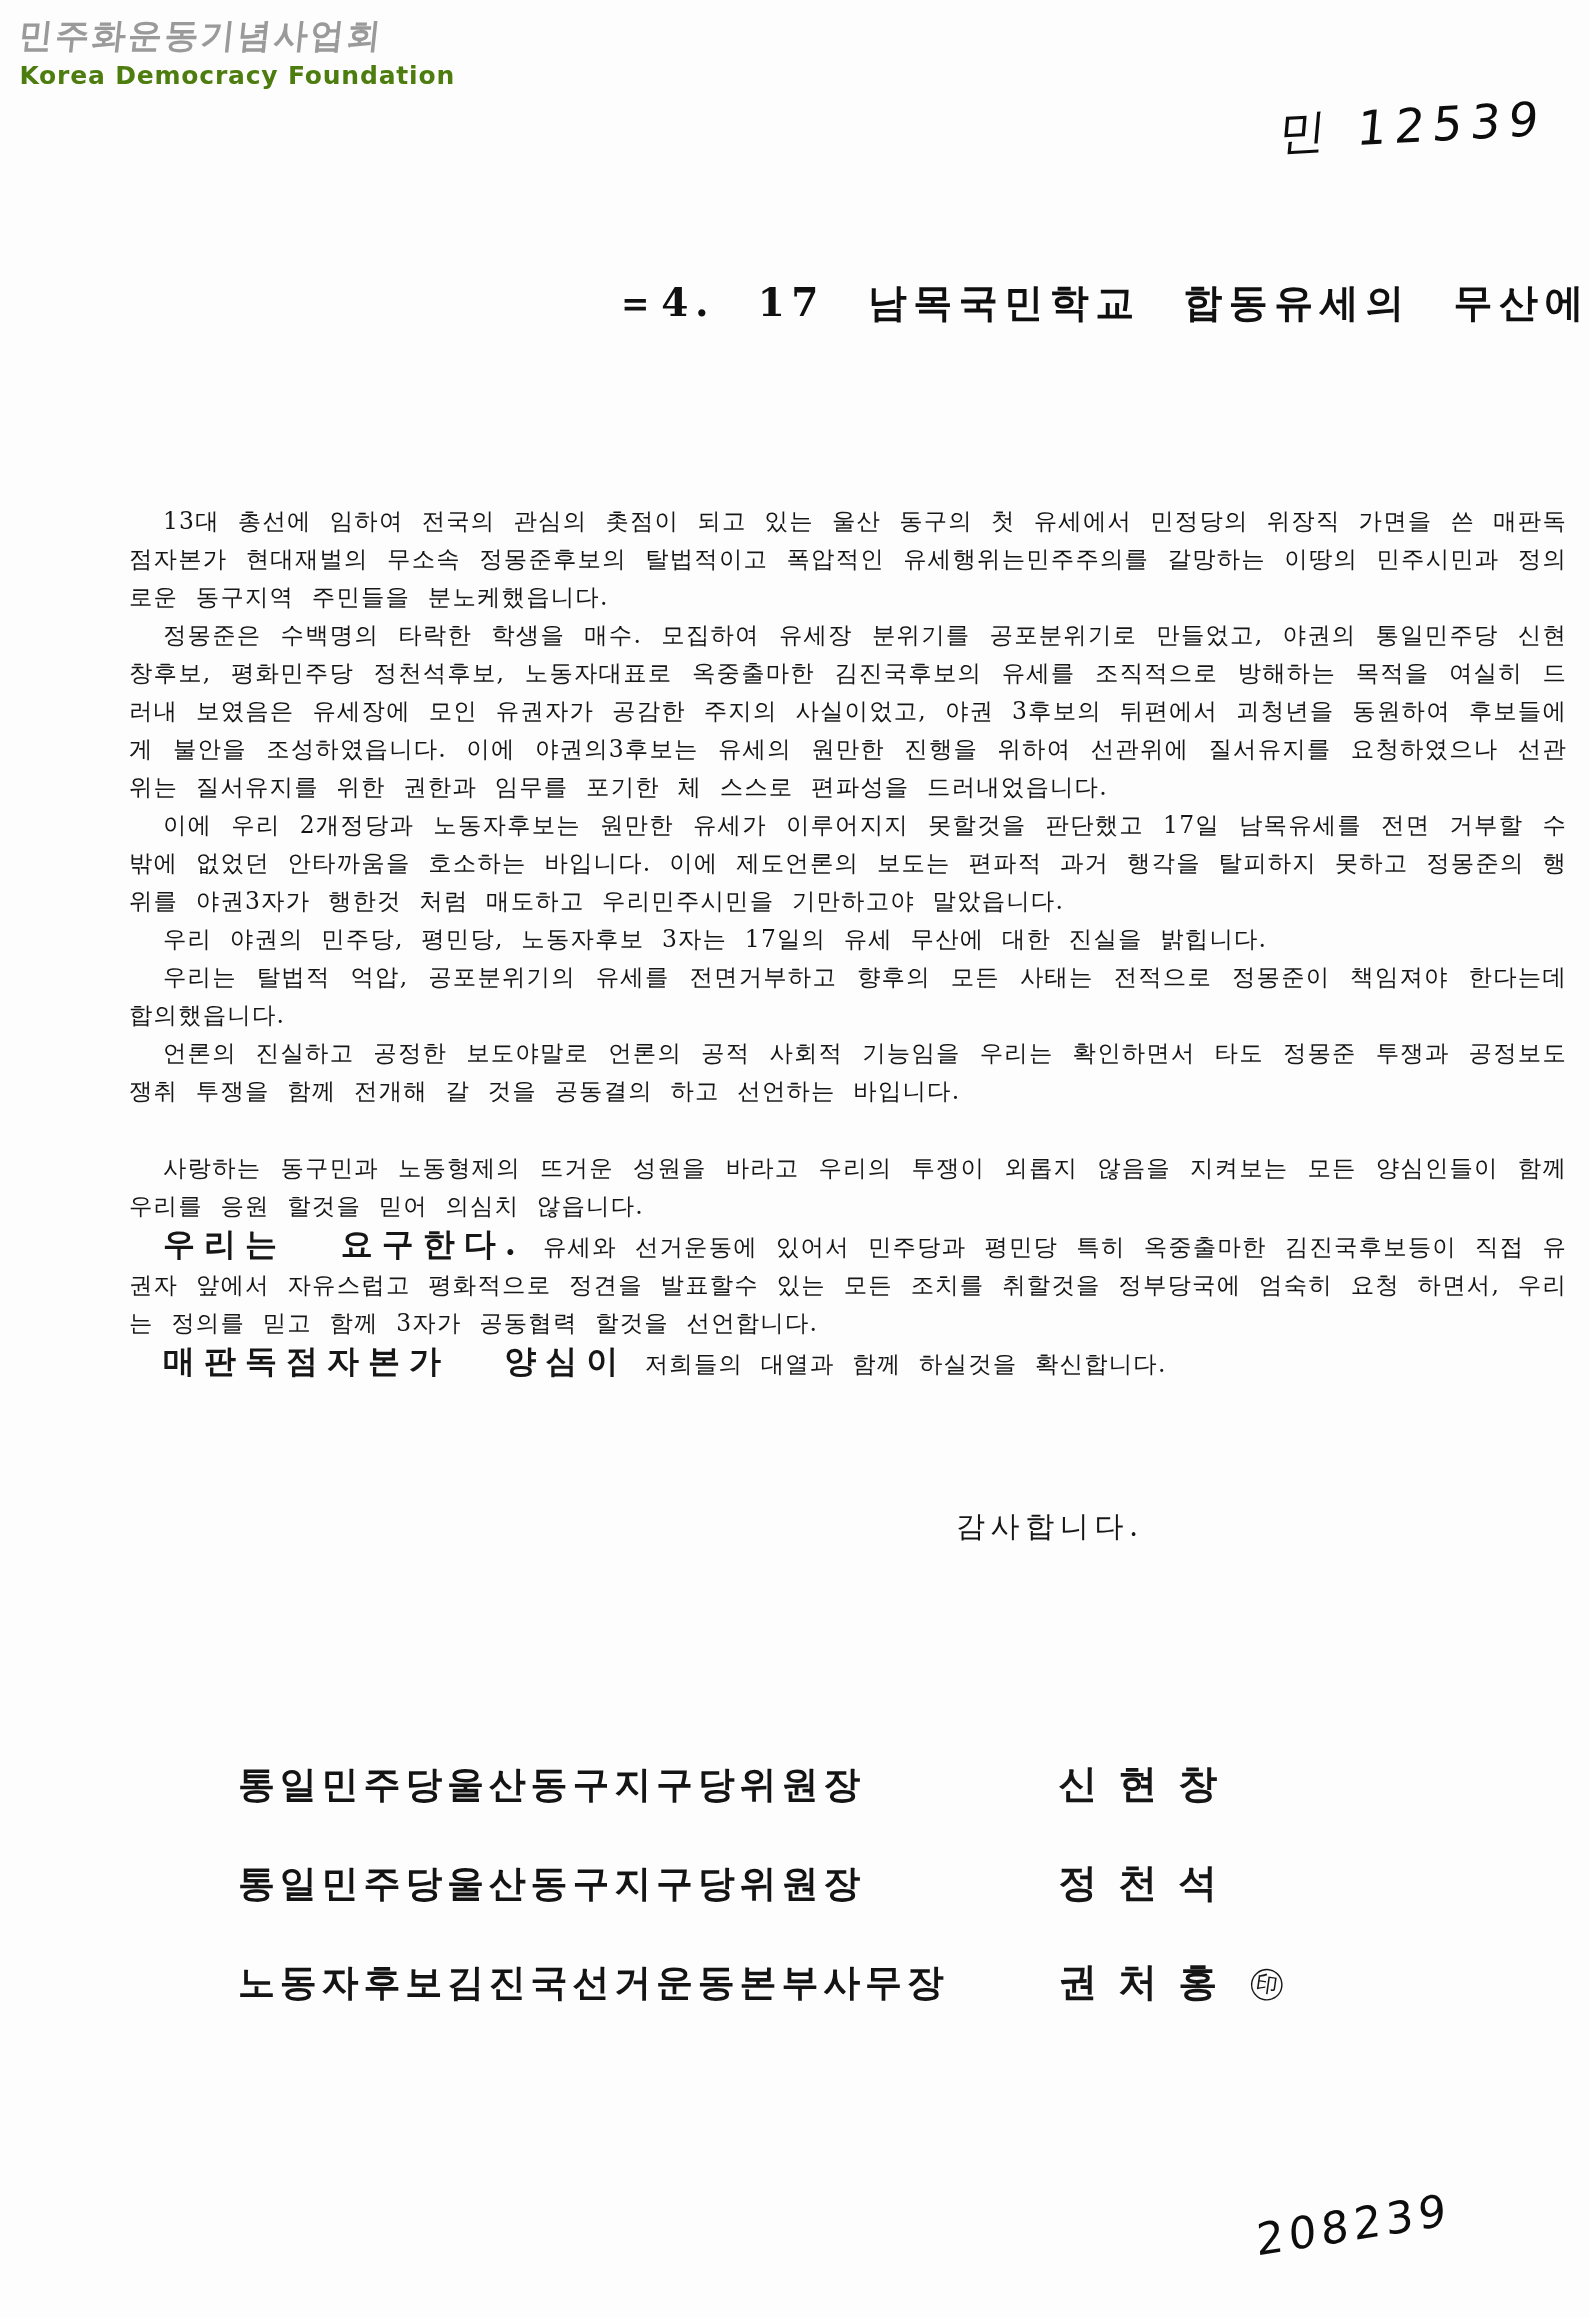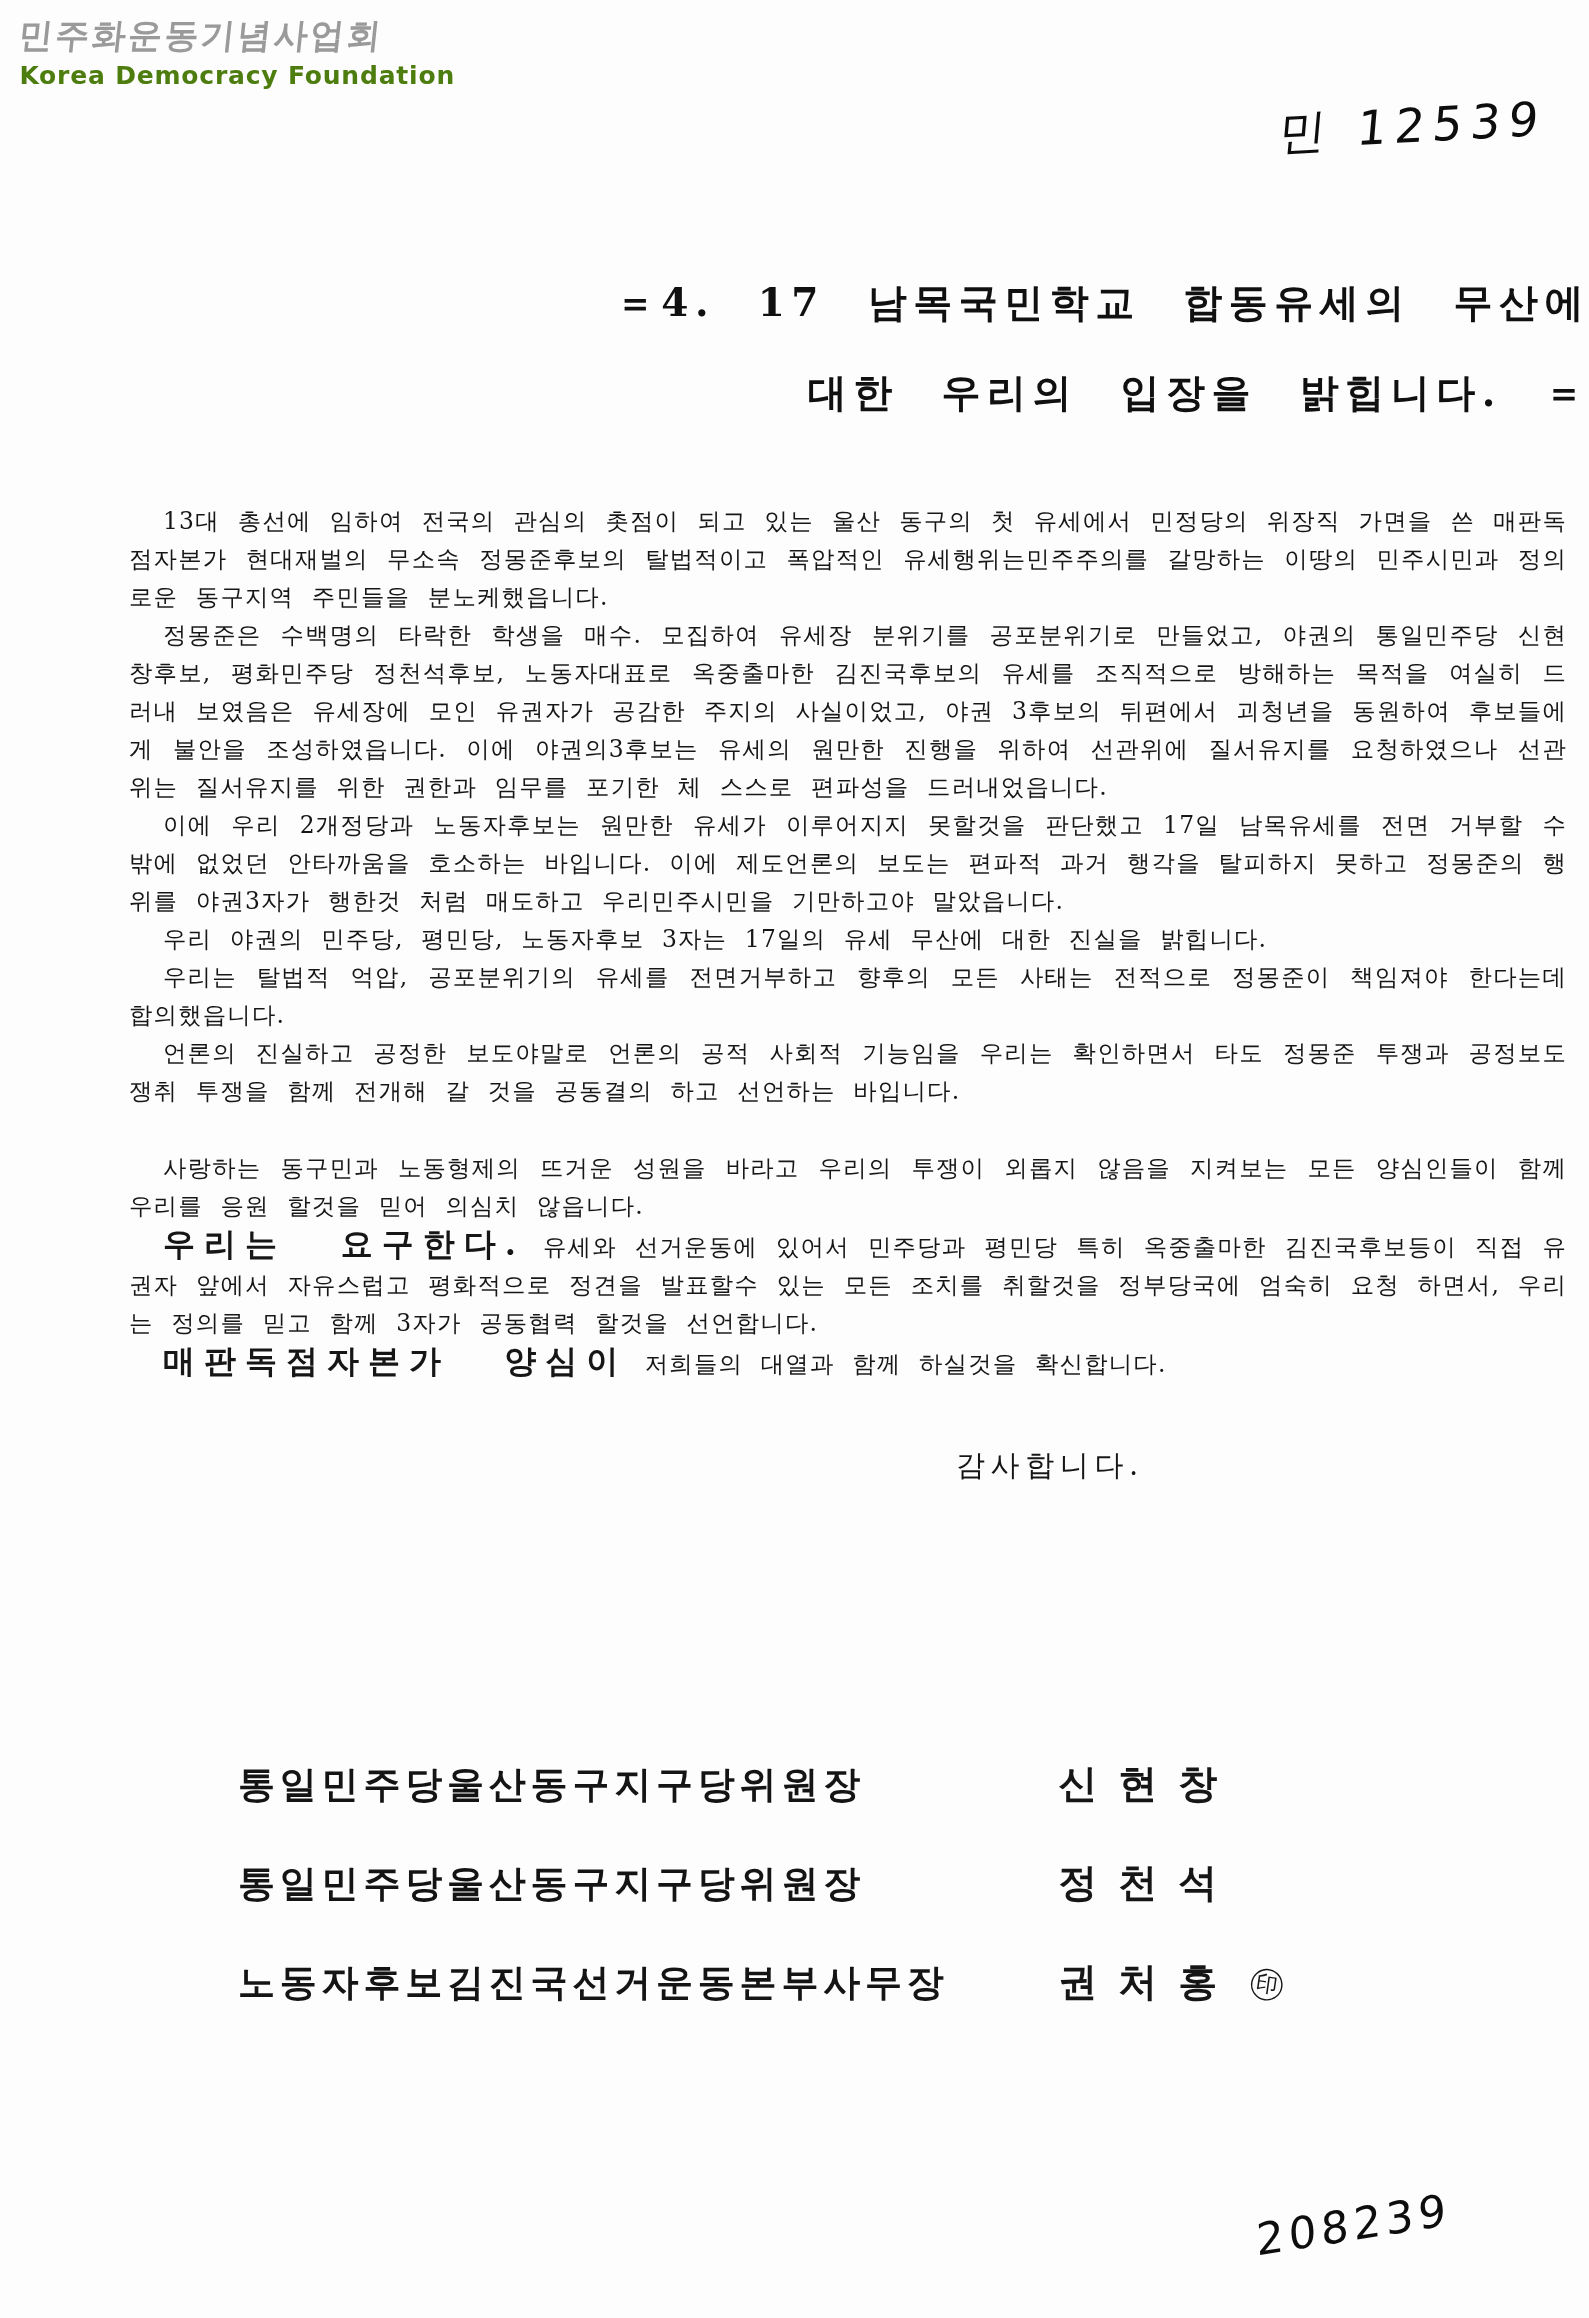--- a/index.html
+++ b/index.html
@@ -52,21 +52,21 @@
     text-align:justify;letter-spacing:1.2px;word-spacing:9px;
   }
   .body-text p{margin:0;text-indent:34px;}
   .gap-before{margin-top:39px !important;}
   .lead-big{
     font-size:32px;font-weight:bold;
     letter-spacing:9px;word-spacing:34px;
   }
   
   .thanks{
-    position:absolute;top:1446px;left:956px;
+    position:absolute;top:1507px;left:956px;
     font-size:29px;letter-spacing:5.6px;font-weight:500;
   }
   .date-line{
     position:absolute;top:1645px;left:771px;
     font-size:32px;letter-spacing:10.5px;word-spacing:24px;
   }
   
   .signatures{position:absolute;top:1750px;left:238px;}
   .sig-row{display:flex;align-items:baseline;margin-bottom:38px;}
   .sig-title{
@@ -89,21 +89,20 @@
 
   <div class="logo">
     <div class="logo-kr">민주화운동기념사업회</div>
     <div class="logo-en">Korea Democracy Foundation</div>
   </div>
 
   <div class="hand ref-top">민 12539</div>
 
   <div class="title">
     <div>＝4. 17 남목국민학교 합동유세의 무산에</div>
-    <div>대한 우리의 입장을 밝힙니다. ＝</div>
   </div>
 
   <div class="body-text">
     <p>13대 총선에 임하여 전국의 관심의 촛점이 되고 있는 울산 동구의 첫 유세에서 민정당의 위장직 가면을 쓴 매판독점자본가 현대재벌의 무소속 정몽준후보의 탈법적이고 폭압적인 유세행위는민주주의를 갈망하는 이땅의 민주시민과 정의로운 동구지역 주민들을 분노케했읍니다.</p>
     <p>정몽준은 수백명의 타락한 학생을 매수. 모집하여 유세장 분위기를 공포분위기로 만들었고, 야권의 통일민주당 신현창후보, 평화민주당 정천석후보, 노동자대표로 옥중출마한 김진국후보의 유세를 조직적으로 방해하는 목적을 여실히 드러내 보였음은 유세장에 모인 유권자가 공감한 주지의 사실이었고, 야권 3후보의 뒤편에서 괴청년을 동원하여 후보들에게 불안을 조성하였읍니다. 이에 야권의3후보는 유세의 원만한 진행을 위하여 선관위에 질서유지를 요청하였으나 선관위는 질서유지를 위한 권한과 임무를 포기한 체 스스로 편파성을 드러내었읍니다.</p>
     <p>이에 우리 2개정당과 노동자후보는 원만한 유세가 이루어지지 못할것을 판단했고 17일 남목유세를 전면 거부할 수 밖에 없었던 안타까움을 호소하는 바입니다. 이에 제도언론의 보도는 편파적 과거 행각을 탈피하지 못하고 정몽준의 행위를 야권3자가 행한것 처럼 매도하고 우리민주시민을 기만하고야 말았읍니다.</p>
     <p>우리 야권의 민주당, 평민당, 노동자후보 3자는 17일의 유세 무산에 대한 진실을 밝힙니다.</p>
     <p>우리는 탈법적 억압, 공포분위기의 유세를 전면거부하고 향후의 모든 사태는 전적으로 정몽준이 책임져야 한다는데 합의했읍니다.</p>
     <p>언론의 진실하고 공정한 보도야말로 언론의 공적 사회적 기능임을 우리는 확인하면서 타도 정몽준 투쟁과 공정보도 쟁취 투쟁을 함께 전개해 갈 것을 공동결의 하고 선언하는 바입니다.</p>
     <p class="gap-before">사랑하는 동구민과 노동형제의 뜨거운 성원을 바라고 우리의 투쟁이 외롭지 않음을 지켜보는 모든 양심인들이 함께 우리를 응원 할것을 믿어 의심치 않읍니다.</p>

